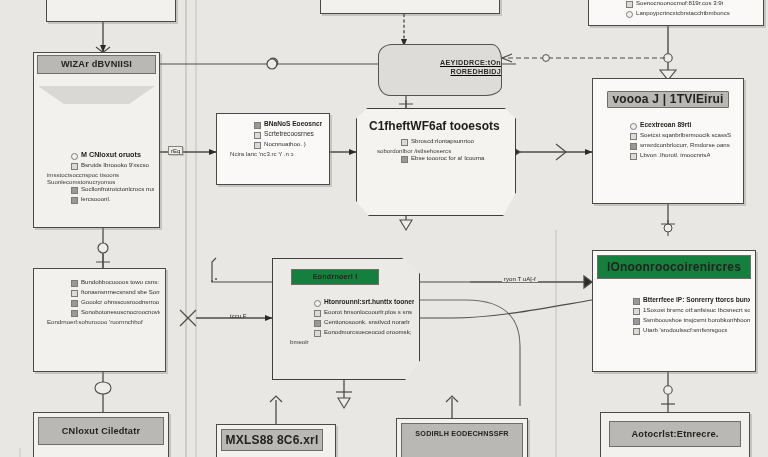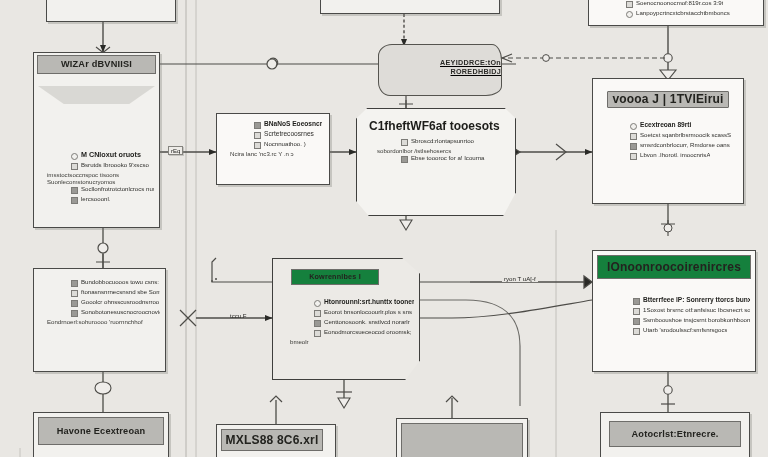--- a/index.html
+++ b/index.html
@@ -303,21 +303,21 @@
     </div>
     <div class="row t6 blur">
       <span class="bul solid"></span>
       <span class="rowtext">Sonobotonesuscnocroocnovionesn</span>
     </div>
     <div class="cont t6 blur">Eondrnoerl:sohuroooo 'ruornnchhof</div>
   </div>
 </div>
 
 <div class="node notch" style="left:272px;top:258px;width:148px;height:122px;">
-  <div class="hdr hdr-dark t7 blur" style="margin:10px 40px 0 18px;height:14px;line-height:14px;">Kowrennlbes I</div>
+  <div class="hdr hdr-dark t7 blur" style="margin:10px 40px 0 18px;height:14px;line-height:14px;">Eondrnoerl I</div>
   <div class="body" style="margin-top:10px;padding-left:9px;">
     <div class="row t65 blur">
       <span class="bul dot"></span>
       <span class="rowtext r-strong">Htonrounnl:srt.hunttx tooners</span>
     </div>
     <div class="row t6 blur">
       <span class="bul"></span>
       <span class="rowtext">Eoorot bnsonlocoourlr.plos s sns ak</span>
     </div>
     <div class="row t6 blur">
@@ -348,29 +348,30 @@
       <span class="rowtext">Ssmbooushoe tnsjcsrnt borobkonhboon</span>
     </div>
     <div class="row t6 blur">
       <span class="bul"></span>
       <span class="rowtext">Utarb 'srodoulsscf:smfsnrsgocs</span>
     </div>
   </div>
 </div>
 
 <div class="node node-box" style="left:33px;top:412px;width:136px;height:52px;">
-  <div class="hdr t9 blur" style="margin:4px 4px 0 4px;height:26px;line-height:26px;">Havone Ecextreoan</div>
+  <div class="hdr t9 blur" style="margin:4px 4px 0 4px;height:26px;line-height:26px;">CNloxut Ciledtatr</div>
 </div>
 
 <div class="node node-box" style="left:216px;top:424px;width:120px;height:40px;">
   <div class="hdr t8 blur" style="margin:4px 12px 0 4px;height:20px;line-height:20px;">MXLS88 8C6.xrl</div>
 </div>
 
 <div class="node node-box" style="left:396px;top:418px;width:132px;height:48px;">
   <div class="hdr t7 blur" style="margin:4px 4px 0 4px;height:32px;line-height:15px;padding-top:2px;white-space:normal;">
+    <div>SODIRLH EODECHNSSFR</div>
   </div>
 </div>
 
 <div class="node node-box" style="left:600px;top:412px;width:150px;height:52px;">
   <div class="hdr t9 blur" style="margin:8px 8px 8px 8px;height:24px;line-height:24px;">Aotocrlst:Etnrecre.</div>
 </div>
 
 <div class="elabel t6 blur" style="left:168px;top:146px;">rEq</div>
 
 <div class="elabel t6 blur" style="left:228px;top:312px;border:none;background:transparent;box-shadow:none;">tccu.F</div>

